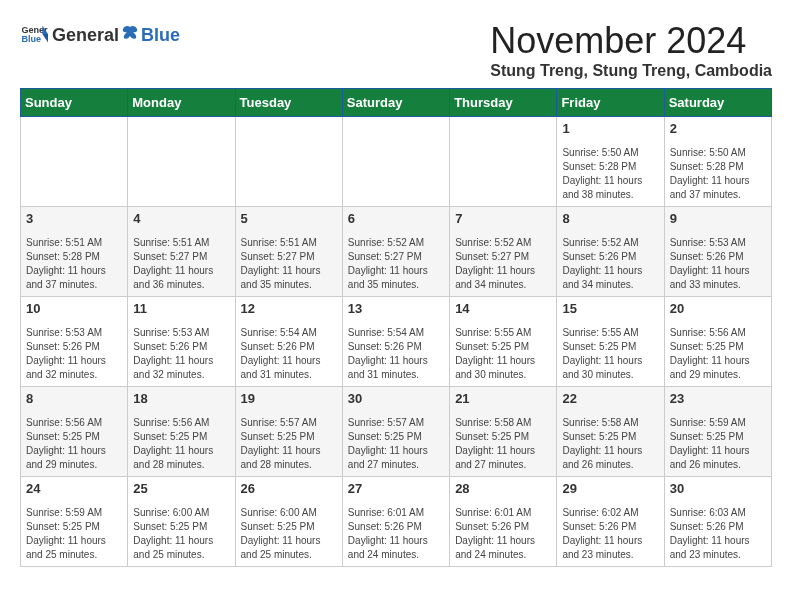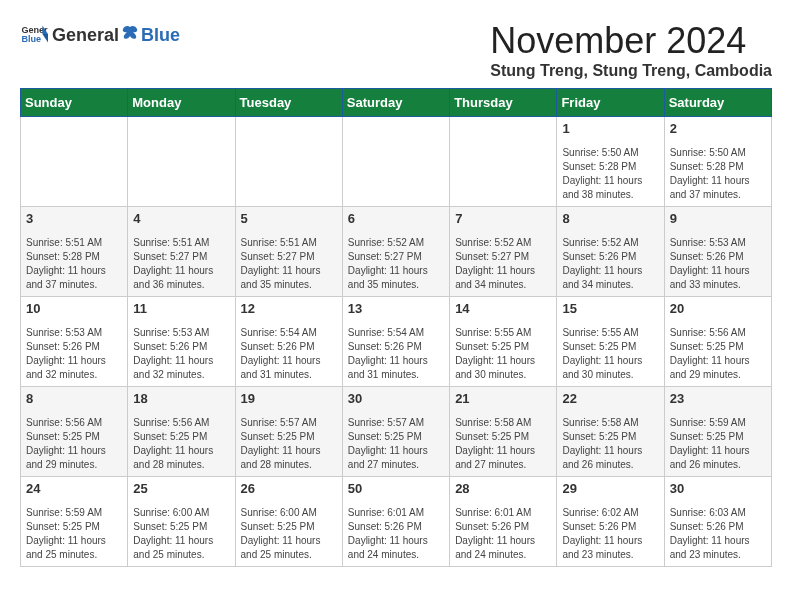--- a/index.html
+++ b/index.html
@@ -232,21 +232,21 @@
         </td>
         <td>
           <span class="day-number">25</span>
           <div class="day-info">Sunrise: 6:00 AM<br>Sunset: 5:25 PM<br>Daylight: 11 hours and 25 minutes.</div>
         </td>
         <td>
           <span class="day-number">26</span>
           <div class="day-info">Sunrise: 6:00 AM<br>Sunset: 5:25 PM<br>Daylight: 11 hours and 25 minutes.</div>
         </td>
         <td>
-          <span class="day-number">50</span>
+          <span class="day-number">27</span>
           <div class="day-info">Sunrise: 6:01 AM<br>Sunset: 5:26 PM<br>Daylight: 11 hours and 24 minutes.</div>
         </td>
         <td>
           <span class="day-number">28</span>
           <div class="day-info">Sunrise: 6:01 AM<br>Sunset: 5:26 PM<br>Daylight: 11 hours and 24 minutes.</div>
         </td>
         <td>
           <span class="day-number">29</span>
           <div class="day-info">Sunrise: 6:02 AM<br>Sunset: 5:26 PM<br>Daylight: 11 hours and 23 minutes.</div>
         </td>

